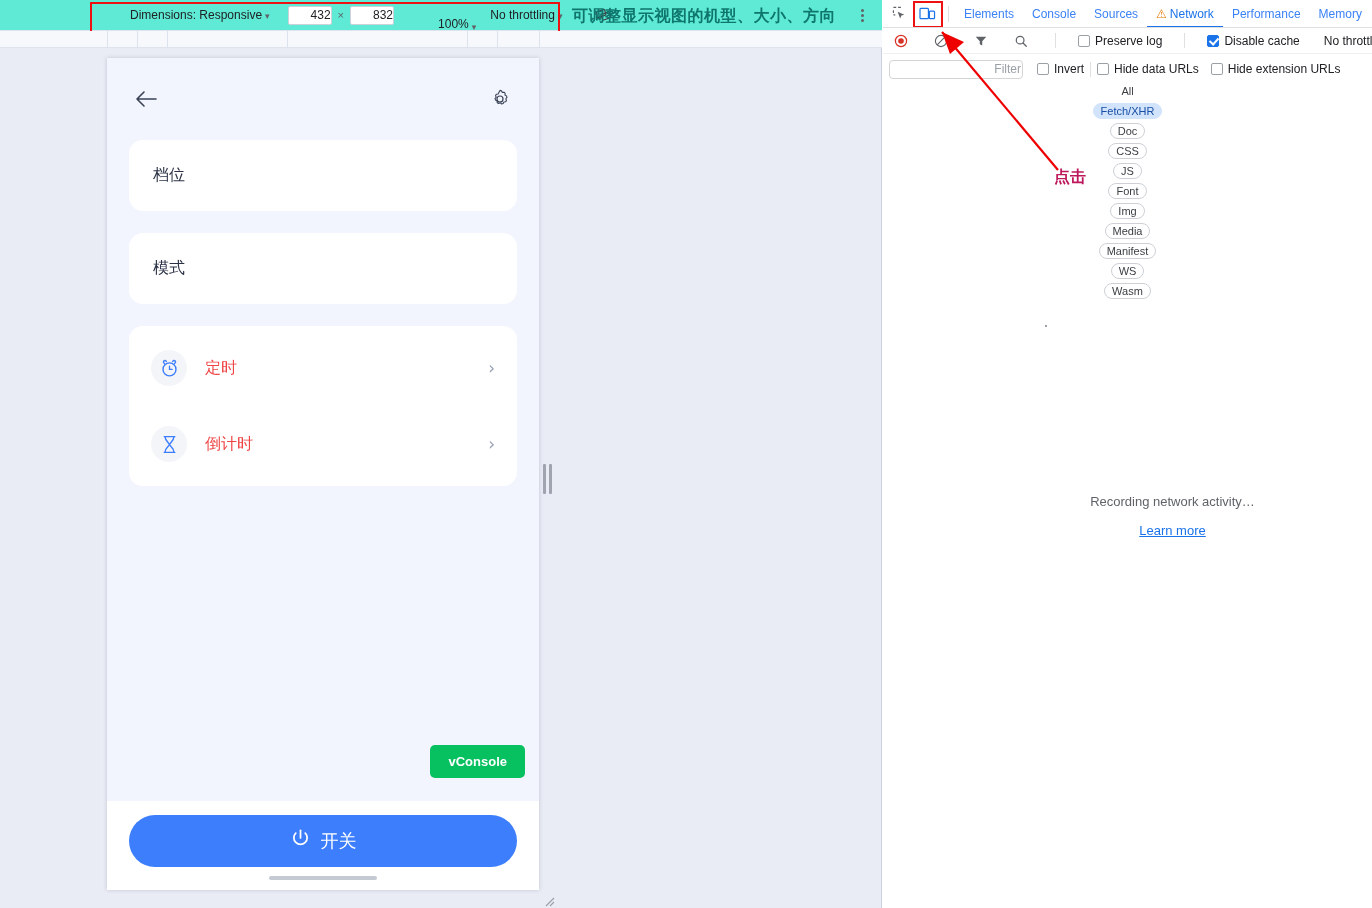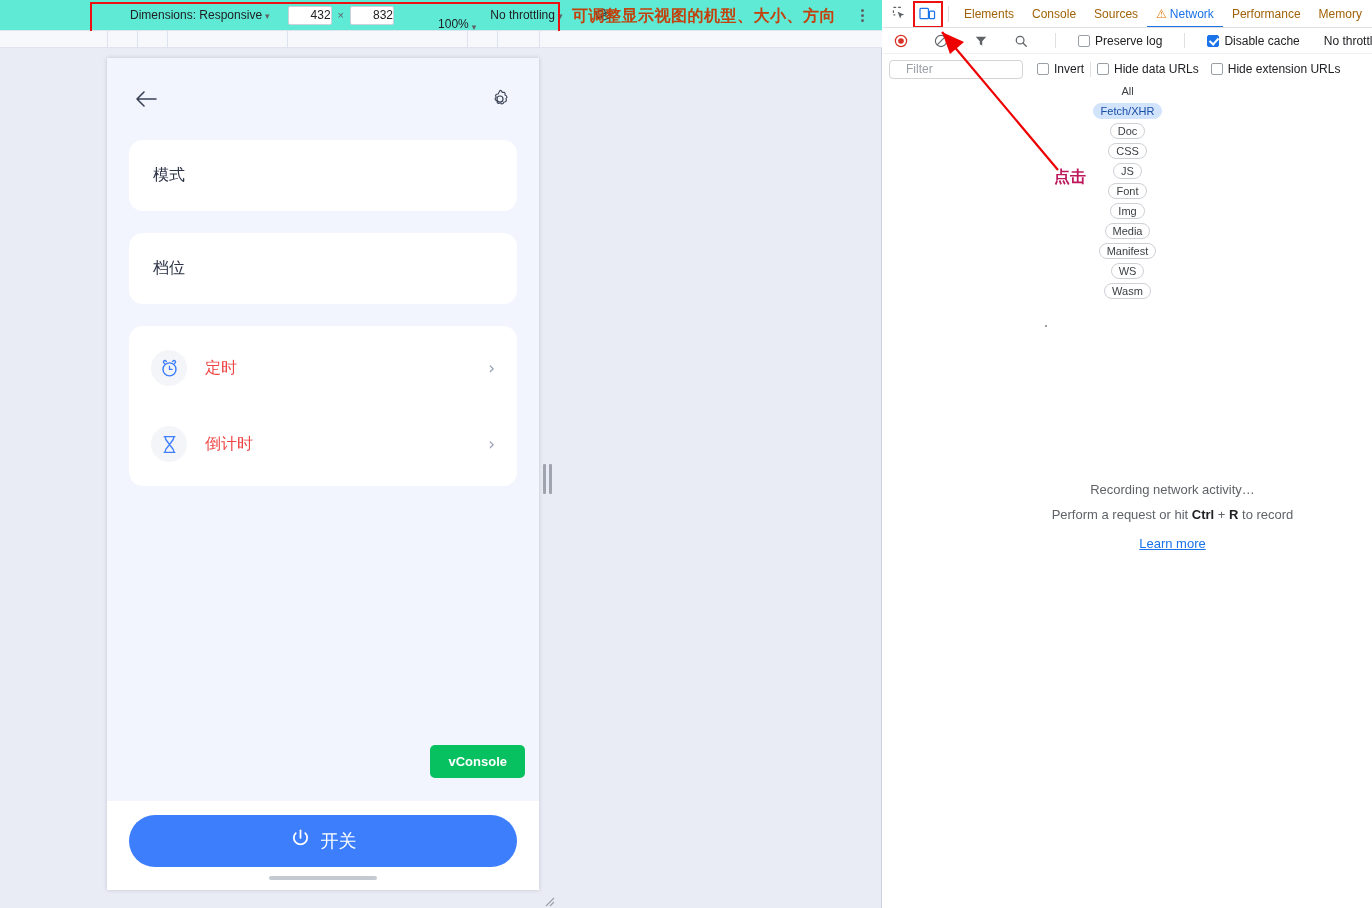--- a/index.html
+++ b/index.html
@@ -47,21 +47,21 @@
   #dt-more i { display: block; width: 3px; height: 3px; border-radius: 50%; background: #5f6368; }
 
   
   #dt-redbox {
     position: absolute; left: 90px; top: 2px; width: 470px; height: 35px;
     border: 2px solid #ee1111; pointer-events: none;
   }
   
   #annot-top {
     position: absolute; left: 572px; top: 6px;
-    font-size: 16px; font-weight: bold; color: #c2410c;
+    font-size: 16px; font-weight: bold; color: #0f766e;
     letter-spacing: 0.5px; white-space: nowrap;
   }
 
   
   #ruler {
     position: absolute; left: 0; top: 31px; width: 882px; height: 17px;
     background: #f7f8fc; border-bottom: 1px solid #dfe3ee;
   }
   .tick { position: absolute; top: 0; width: 1px; height: 17px; background: #dde2ef; }
 
@@ -147,21 +147,21 @@
   }
   .tb-icon { width: 26px; height: 26px; display: flex; align-items: center; justify-content: center; flex: 0 0 auto; }
   #devicetoggle-wrap { position: relative; width: 30px; height: 26px;
       display: flex; align-items: center; justify-content: center; flex: 0 0 auto; }
   #devicetoggle-box {
     position: absolute; left: 1px; top: 0px; width: 30px; height: 27px;
     border: 2px solid #ee1111; pointer-events: none;
   }
   .tb-sep { width: 1px; height: 16px; background: #e0e0e0; margin: 0 6px; flex: 0 0 auto; }
   .tab {
-    padding: 0 9px; height: 28px; line-height: 28px; color: #a16207;
+    padding: 0 9px; height: 28px; line-height: 28px; color: #3b82f6;
     font-size: 12px; flex: 0 0 auto;
   }
   .tab.active { color: #1a73e8; box-shadow: inset 0 -2px 0 #1a73e8; }
   .tab .warn { color: #e37400; margin-right: 3px; }
 
   #net-toolbar {
     height: 26px; display: flex; align-items: center; gap: 16px;
     padding: 0 6px; border-bottom: 1px solid #f0f0f0;
   }
   .tool-ico { width: 24px; height: 24px; display: flex; align-items: center; justify-content: center; flex: 0 0 auto; }
@@ -178,21 +178,21 @@
     transform: rotate(42deg);
   }
   .throttle-sel { display: flex; align-items: center; gap: 5px; margin-left: 8px; flex: 0 0 auto; }
 
   #filter-row {
     height: 24px; display: flex; align-items: center; padding: 0 6px; gap: 0;
     margin-top: 3px;
   }
   #filter-input {
     width: 134px; height: 19px; border: 1px solid #d4d4d4; border-radius: 4px;
-    background: #fff; font-size: 12px; font-family: inherit; padding: 0 16px; color: #202124;
+    background: #fff; font-size: 12px; font-family: inherit; padding: 0 1px; color: #202124; text-align: right;
   }
   #filter-input::placeholder { color: #9aa0a6; }
 
   #type-row { height: 24px; display: flex; align-items: center; padding: 0 6px; gap: 4px; margin-top: 2px; flex-direction: column; }
   .type-pill {
     border: 1px solid transparent; border-radius: 9px; padding: 1px 7px;
     font-size: 11px; color: #3c4043; white-space: nowrap; flex: 0 0 auto;
   }
   .type-pill.bordered { border-color: #cdd1d6; }
   .type-pill.active { background: #d2e3fc; border-color: #d2e3fc; color: #174ea6; }
@@ -287,25 +287,25 @@
             <svg width="22" height="22" viewBox="0 0 24 24">
               <circle cx="12" cy="12" r="3.3" fill="none" stroke="#3a4256" stroke-width="1.3"></circle>
               <path d="M12 2.6l1.6.5.9 1.7 1.9-.2 1.2 1.2-.2 1.9 1.7.9.5 1.6-1.2 1.5.6 1.8-.8 1.5-1.9.2-.9 1.7-1.6.5-1.5-1.2-1.8.6-1.5-.8-.2-1.9-1.7-.9-.5-1.6 1.2-1.5-.6-1.8.8-1.5 1.9-.2.9-1.7z" fill="none" stroke="#3a4256" stroke-width="1.2" stroke-linejoin="round"></path>
             </svg>
           </div>
         </div>
 
         <div class="app-body">
 
           <div class="card card-simple">
+            <span class="card-title">档位</span>
+          </div>
+
+          <div class="card card-simple">
             <span class="card-title">模式</span>
-          </div>
-
-          <div class="card card-simple">
-            <span class="card-title">档位</span>
           </div>
 
           <div class="card card-list">
 
             <div class="list-row">
               <span class="list-ico">
                 <svg width="21" height="21" viewBox="0 0 24 24">
                   <circle cx="12" cy="13" r="7.4" fill="none" stroke="#3d7efd" stroke-width="1.6"></circle>
                   <path d="M6.2 6.2 Q4.3 4.6 5.6 3.3 Q7 2.1 8.4 3.9" fill="none" stroke="#3d7efd" stroke-width="1.6" stroke-linecap="round"></path>
                   <path d="M17.8 6.2 Q19.7 4.6 18.4 3.3 Q17 2.1 15.6 3.9" fill="none" stroke="#3d7efd" stroke-width="1.6" stroke-linecap="round"></path>
@@ -477,21 +477,20 @@
       <span class="type-pill bordered">Media</span>
       <span class="type-pill bordered">Manifest</span>
       <span class="type-pill bordered">WS</span>
       <span class="type-pill bordered">Wasm</span>
 
     </div>
 
 
     <div id="net-empty">
       <div>Recording network activity…</div>
-      <div class="l2"><span>Perform a request or hit </span><b>Ctrl</b><span> + </span><b>R</b><span> to record</span></div>
       <a id="learn-more" href="#">Learn more</a>
     </div>
   </div>
 
   <div id="net-dot"></div>
 
   <svg id="annot-arrow" width="150" height="160" viewBox="0 0 150 160">
     <path d="M128 150 L12 12" stroke="#ee0000" stroke-width="2.2" fill="none"></path>
     <path d="M12 12 L34 22 L20 34 Z" fill="#ee0000"></path>
   </svg>

